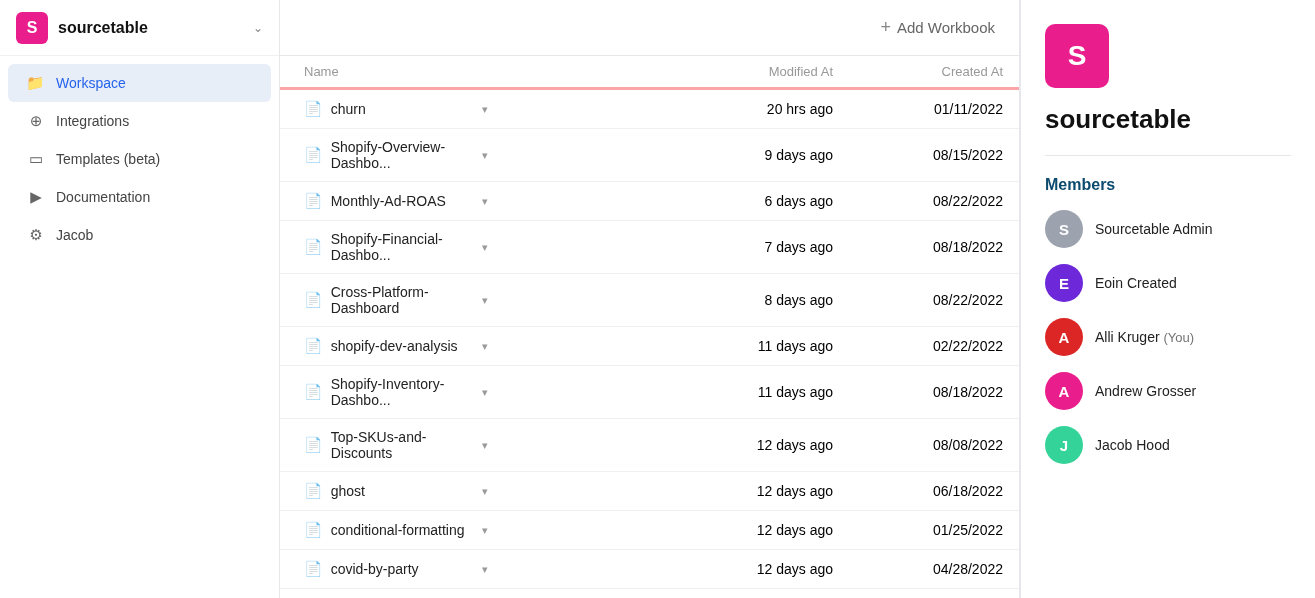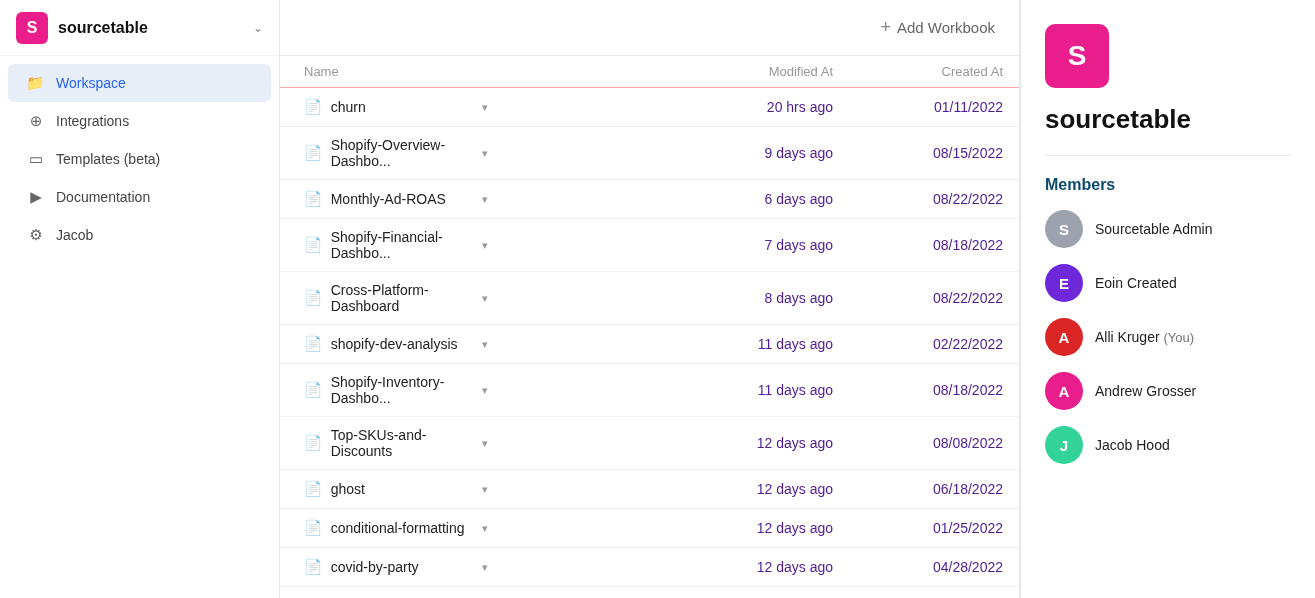--- a/index.html
+++ b/index.html
@@ -87,35 +87,35 @@
       width: 100%;
       border-collapse: collapse;
       font-size: 14px;
     }
     thead th {
       text-align: left;
       padding: 8px 16px;
       font-size: 13px;
       color: #999;
       font-weight: 400;
-      border-bottom: 1px solid #fca5a5;
+      border-bottom: 3px solid #fca5a5;
       position: sticky; top: 0; background: #fff;
     }
     th.col-modified, th.col-created { text-align: right; }
     .col-name { width: 55%; padding-left: 24px !important; }
     .col-modified { width: 22%; }
     .col-created { width: 23%; }
 
     tbody tr {
       border-bottom: 1px solid #f0f0f0;
       cursor: pointer;
     }
     td { padding: 10px 16px; color: #222; }
     td.col-name { padding-left: 24px; display: flex; align-items: center; gap: 8px; }
-    td.col-modified, td.col-created { text-align: right; color: #4c1d95; }
+    td.col-modified, td.col-created { text-align: right; color: #000000; }
 
     .file-icon { font-size: 15px; color: #999; min-width: 18px; }
     .row-name-text { flex: 1; }
     .row-chevron { color: #999; font-size: 11px; }
 
     
     .right-panel {
       width: 295px;
       min-width: 295px;
       padding: 24px 24px;

